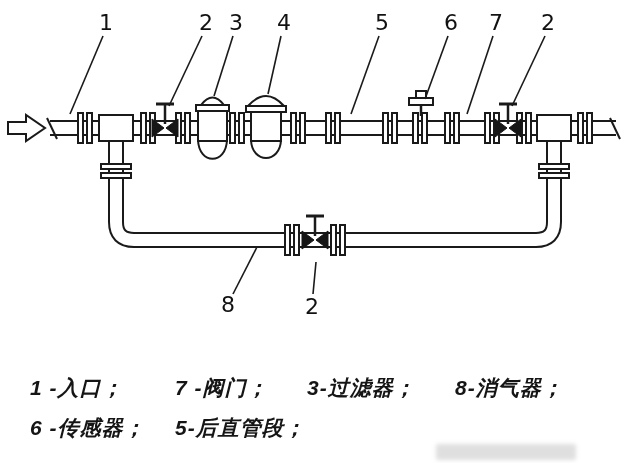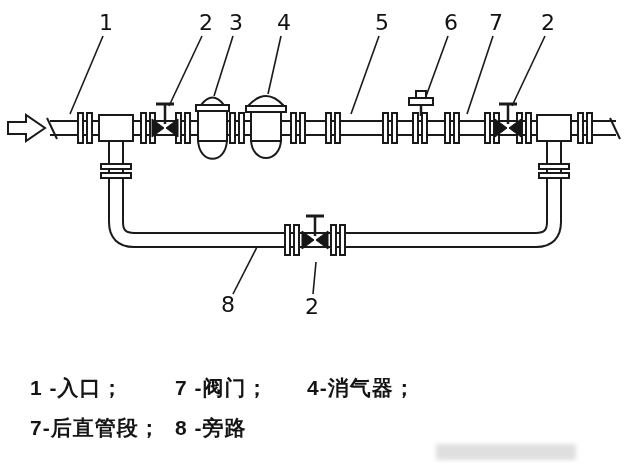--- a/index.html
+++ b/index.html
@@ -1,21 +1,21 @@
 <!DOCTYPE html>
 <html><head>
 <meta charset="utf-8">
 <style>
   html,body{margin:0;padding:0;background:#fff;}
   #page{position:relative;width:624px;height:463px;background:#ffffff;overflow:hidden;
         font-family:"Liberation Sans","DejaVu Sans",sans-serif;color:#111;}
   svg text{font-family:"DejaVu Sans","Liberation Sans",sans-serif;font-size:22px;fill:#111;}
   .legend{position:absolute;left:30px;top:368px;width:580px;}
   .legend-row{display:grid;grid-template-columns:145px 132px 148px auto;align-items:baseline;
-              font-size:21px;font-weight:600;letter-spacing:1px;line-height:40px;white-space:nowrap;}
+              font-size:21px;font-weight:600;letter-spacing:1px;line-height:40px;white-space:nowrap;font-style:italic;}
   .legend-item{color:#151515;}
   .watermark{position:absolute;right:48px;bottom:3px;width:140px;height:16px;
              background:rgba(140,140,140,0.28);filter:blur(2px);border-radius:2px;}
 </style>
 </head>
 <body>
 
 <div id="page">
 
   <svg width="624" height="345" viewBox="0 0 624 345">
@@ -123,22 +123,23 @@
     <text x="548" y="30" text-anchor="middle">2</text>
     <text x="228" y="312" text-anchor="middle">8</text>
     <text x="312" y="314" text-anchor="middle">2</text>
   </svg>
 
   
   <div class="legend">
     <div class="legend-row">
       <span class="legend-item">1 -入口；</span>
       <span class="legend-item">7 -阀门；</span>
-      <span class="legend-item">4-消气器；</span>
+      <span class="legend-item">3-过滤器；</span>
+      <span class="legend-item">8-消气器；</span>
     </div>
     <div class="legend-row">
-      <span class="legend-item">7-后直管段；</span>
-      <span class="legend-item">8 -旁路</span>
+      <span class="legend-item">6 -传感器；</span>
+      <span class="legend-item">5-后直管段；</span>
     </div>
   </div>
 
   <div class="watermark"></div>
 </div>
 
 </body></html>

